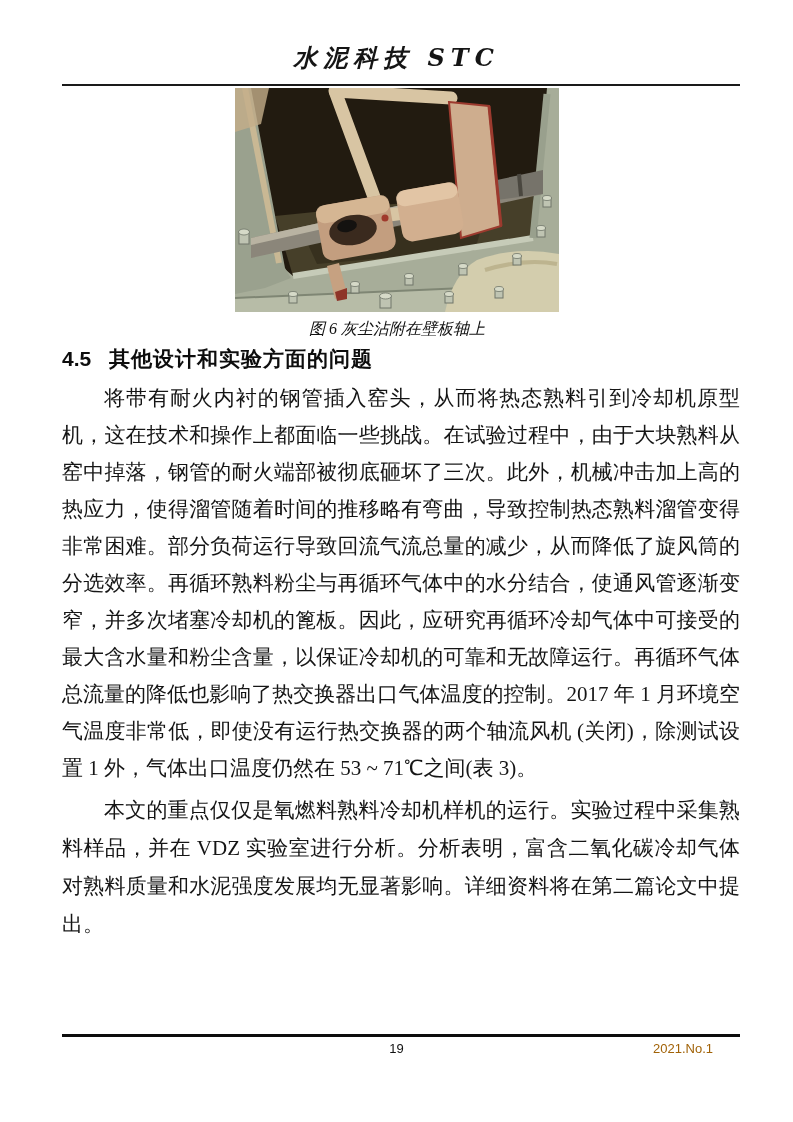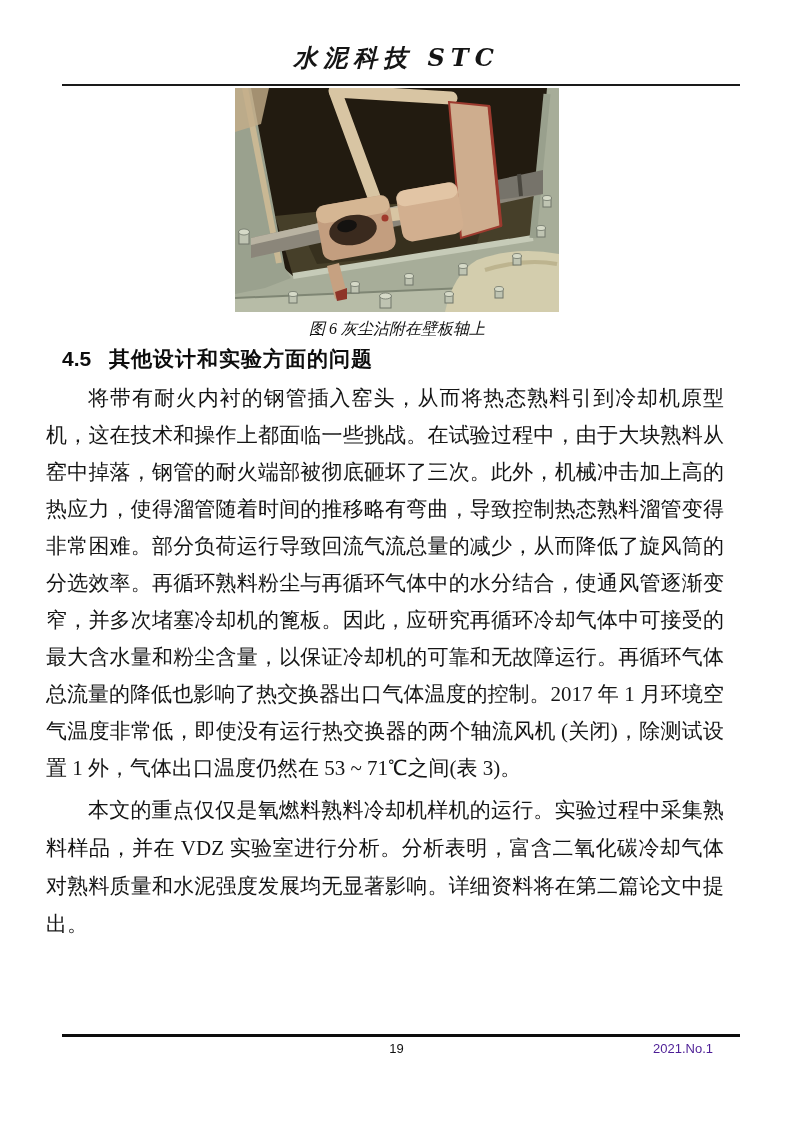--- a/index.html
+++ b/index.html
@@ -38,41 +38,41 @@
   .sec-heading{
     position:absolute;left:62px;width:678px;margin:0;
     font-family:"Liberation Sans", sans-serif;
     font-weight:700;font-size:21px;color:#0d0d0d;
     letter-spacing:1px;
   }
   .sec-heading .sec-num{margin-right:0.85em;letter-spacing:0;}
   .heading-45{top:345px;}
   .heading-5{top:757px;}
   .body-block{
-    position:absolute;left:46px;width:678px;margin:0;
+    position:absolute;left:62px;width:678px;margin:0;
     font-size:21px;line-height:37px;color:#151515;
     text-align:justify;
   }
   .body-block p{margin:0;text-indent:2em;}
   .block-45{top:380px;}
   .block-5{top:791px;line-height:38px;}
   .footer-rule{
     position:absolute;top:1034px;left:62px;right:53px;
     border-top:3px solid #0c0c0c;height:0;
   }
   .footer-page-num{
     position:absolute;top:1041px;left:0;width:100%;
     text-align:center;
     font-family:"Liberation Sans", sans-serif;
     font-size:13px;color:#111;
   }
   .footer-issue{
     position:absolute;top:1041px;right:80px;
     font-family:"Liberation Sans", sans-serif;
-    font-size:13px;color:#4c1d95;
+    font-size:13px;color:#a16207;
   }
 </style>
 </head>
 <body>
 
 <div class="page">
 
   <div class="journal-title">水泥科技 STC</div>
 
   <div class="header-rule"></div>

